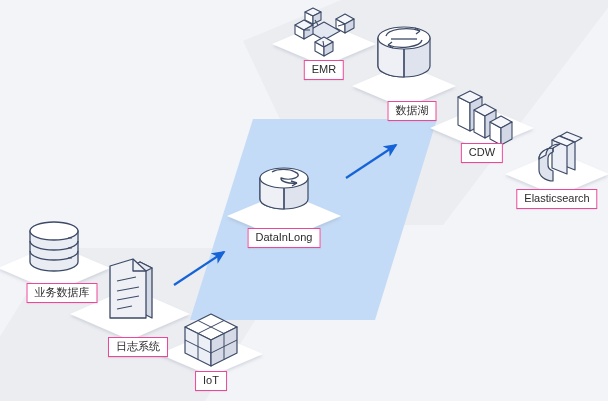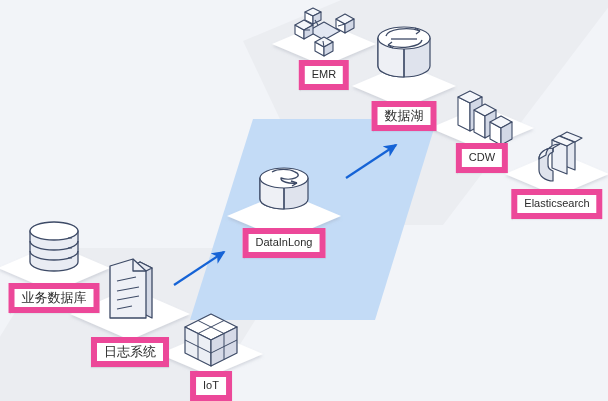--- a/index.html
+++ b/index.html
@@ -27,31 +27,32 @@
   }
   .node {
     position: absolute;
     width: 0;
     height: 0;
   }
   .node-label {
     position: absolute;
     transform: translateX(-50%);
     background: #ffffff;
-    border: 6px solid #ec4899;
+    border: 1px solid #ec4899;
     color: #2b2b2b;
     font-size: 11px;
     line-height: 13px;
     padding: 2px 7px 3px 7px;
     white-space: nowrap;
     box-shadow: 0 1px 1px rgba(110,118,135,0.18);
   }
   .node-label.cjk {
     font-family: "DejaVu Sans", "Liberation Sans", sans-serif;
-    font-size: 13px;
+    font-size: 11px;
+    margin-left: 8px;
   }
 </style>
 </head>
 <body>
 
 <div id="diagram">
 
   <svg id="svg-layer" viewBox="0 0 608 401">
     <defs>
       <marker id="arrowhead" markerWidth="7" markerHeight="7" refX="5.4" refY="3.1" orient="auto" markerUnits="strokeWidth">

